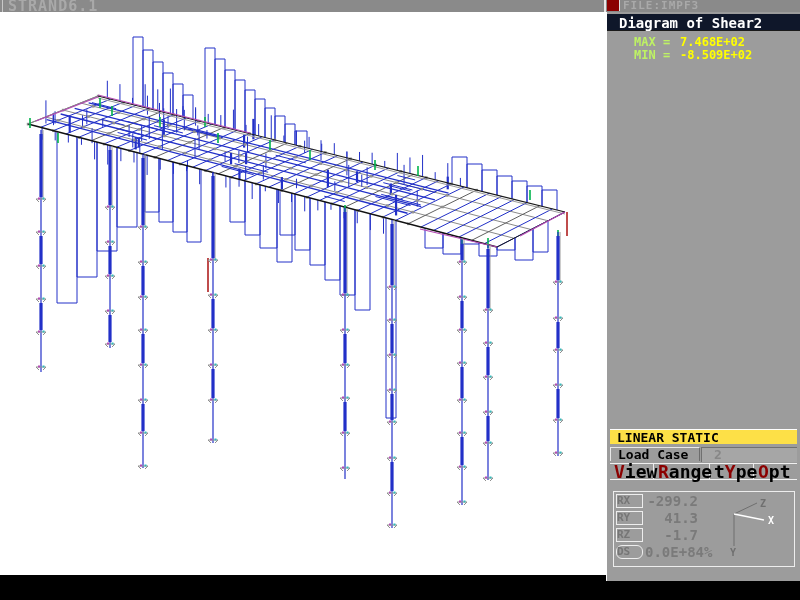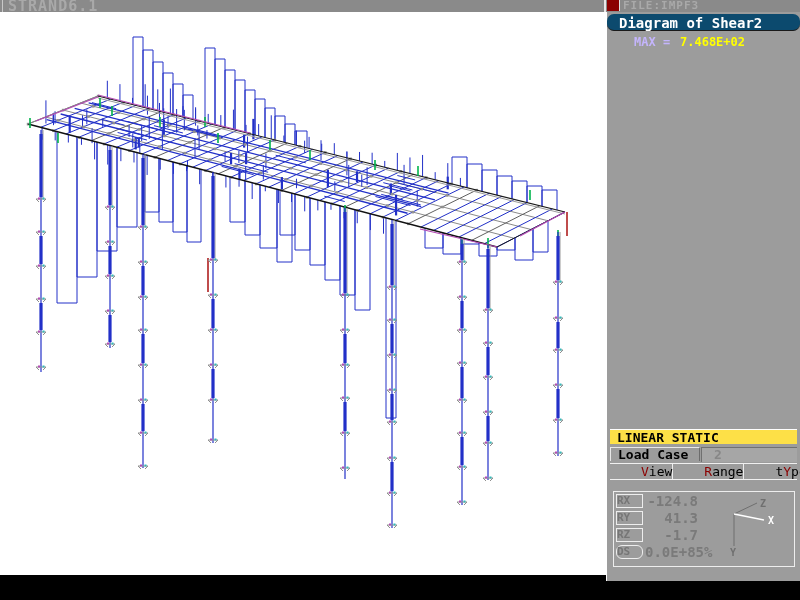--- a/index.html
+++ b/index.html
@@ -21,30 +21,29 @@
     position:absolute;left:623px;top:0;font-size:11px;font-weight:bold;color:#a9a9a9;
     line-height:12px;letter-spacing:1px;white-space:pre;
   }
   
   .viewport{position:absolute;left:0;top:12px;width:608px;height:563px;background:#ffffff;overflow:hidden;}
   
   .footer{position:absolute;left:0;top:575px;width:800px;height:25px;background:#000000;}
   
   .panel{position:absolute;left:606px;top:12px;width:194px;height:569px;background:#9c9c9c;border-left:1px solid #ffffff;}
   .diagram-header{
-    position:absolute;left:607px;top:14px;width:193px;height:16px;background:#0c4a6e;
+    position:absolute;left:607px;top:14px;width:193px;height:16px;background:#0f172a;
     border-bottom:1px solid #1a1a1a;
-    border-radius:7px;
   }
   .diagram-header span{
     position:absolute;left:12px;top:1px;color:#ffffff;font-weight:bold;font-size:14px;white-space:pre;
   }
   .stats{position:absolute;left:634px;top:36px;width:160px;font-size:12px;font-weight:bold;line-height:12px;}
   .stats .row{display:flex;margin-bottom:1px;}
-  .stats .lbl{color:#c4b5fd;width:46px;white-space:pre;}
+  .stats .lbl{color:#bef264;width:46px;white-space:pre;}
   .stats .val{color:#ffff00;width:84px;text-align:left;white-space:pre;}
   
   .analysis-type{
     position:absolute;left:610px;top:429px;width:187px;height:15px;background:#fde047;
     border-top:1px solid #ffffff;color:#000;font-weight:bold;font-size:13px;line-height:15px;
     padding-left:7px;box-sizing:border-box;white-space:pre;
   }
   .loadcase-btn{
     position:absolute;left:610px;top:447px;width:90px;height:14px;background:#9c9c9c;
     border-top:1px solid #e8e8e8;border-left:1px solid #e8e8e8;border-right:1px solid #6c6c6c;
@@ -54,22 +53,22 @@
   .loadcase-field{
     position:absolute;left:701px;top:447px;width:96px;height:15px;background:#a6a6a6;
     border-top:1px solid #707070;border-left:1px solid #707070;box-sizing:border-box;
     color:#878787;font-weight:bold;font-size:13px;line-height:13px;padding-left:12px;white-space:pre;
   }
   .menubar{
     position:absolute;left:610px;top:463px;width:187px;height:17px;display:flex;
     border-top:1px solid #f0f0f0;border-bottom:1px solid #f0f0f0;box-sizing:border-box;
   }
   .menubar .mi{
-    font-size:13px;font-weight:normal;color:#000;line-height:15px;padding-left:4px;
-    border-right:1px solid #ededed;box-sizing:border-box;white-space:pre;margin-left:27px;
+    font-size:18px;font-weight:bold;color:#000;line-height:15px;padding-left:4px;
+    border-right:1px solid #ededed;box-sizing:border-box;white-space:pre;
   }
   .menubar .mi:last-child{border-right:none;}
   .menubar .mi .hot{color:#8b0000;}
   .mi.w1{width:44px}.mi.w2{width:56px}.mi.w3{width:44px}.mi.w4{width:42px}
   
   .rot-box{position:absolute;left:613px;top:491px;width:182px;height:76px;border:1px solid #ededed;box-sizing:border-box;}
   .rot-cell{
     position:absolute;width:27px;height:14px;border:1px solid #ededed;box-sizing:border-box;
     color:#767676;font-size:11px;font-weight:bold;text-align:left;line-height:12px;
   }
@@ -890,43 +889,47 @@
 
 <div class="diagram-header">
   <span>Diagram of Shear2</span>
 </div>
 
 <div class="stats">
   <div class="row">
     <span class="lbl">MAX =</span>
     <span class="val">7.468E+02</span>
   </div>
+  <div class="row">
+    <span class="lbl">MIN =</span>
+    <span class="val">-8.509E+02</span>
+  </div>
 </div>
 
 <div class="analysis-type">LINEAR STATIC</div>
 
 <div class="loadcase-btn">Load Case</div>
 <div class="loadcase-field">2</div>
 
 <div class="menubar">
   <div class="mi w1"><span class="hot">V</span><span>iew</span></div>
   <div class="mi w2"><span class="hot">R</span><span>ange</span></div>
   <div class="mi w3"><span>t</span><span class="hot">Y</span><span>pe</span></div>
   <div class="mi w4"><span class="hot">O</span><span>pt</span></div>
 </div>
 
 <div class="rot-box"></div>
 <div class="rot-cell" style="left:616px;top:494px;">RX</div>
 <div class="rot-cell" style="left:616px;top:511px;">RY</div>
 <div class="rot-cell" style="left:616px;top:528px;">RZ</div>
 <div class="rot-cell" style="left:616px;top:545px;border-radius:6px;">DS</div>
-<div class="rot-val num" style="top:494px;">-124.8</div>
+<div class="rot-val num" style="top:494px;">-299.2</div>
 <div class="rot-val num" style="top:511px;">41.3</div>
 <div class="rot-val num" style="top:528px;">-1.7</div>
-<div class="rot-val ds" style="top:545px;">0.0E+85%</div>
+<div class="rot-val ds" style="top:545px;">0.0E+84%</div>
 
 <svg class="triad" width="86" height="62" viewBox="710 495 86 62" xmlns="http://www.w3.org/2000/svg">
   <line x1="734" y1="514" x2="757" y2="503" stroke="#6f6f6f" stroke-width="1"></line>
   <line x1="734" y1="514" x2="734" y2="546" stroke="#6f6f6f" stroke-width="1"></line>
   <line x1="734" y1="514" x2="764" y2="520" stroke="#ffffff" stroke-width="1.4"></line>
   <text id="axz" x="760" y="507" fill="#6f6f6f" font-size="10" font-weight="bold" font-family="DejaVu Sans Mono, monospace">Z</text>
   <text id="axx" x="768" y="524" fill="#ffffff" font-size="10" font-weight="bold" font-family="DejaVu Sans Mono, monospace">X</text>
   <text id="axy" x="730" y="556" fill="#6f6f6f" font-size="10" font-weight="bold" font-family="DejaVu Sans Mono, monospace">Y</text>
 </svg>
 

